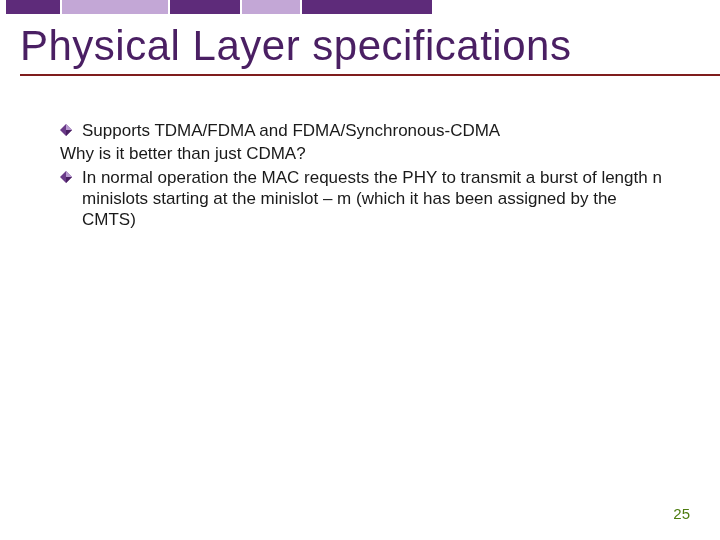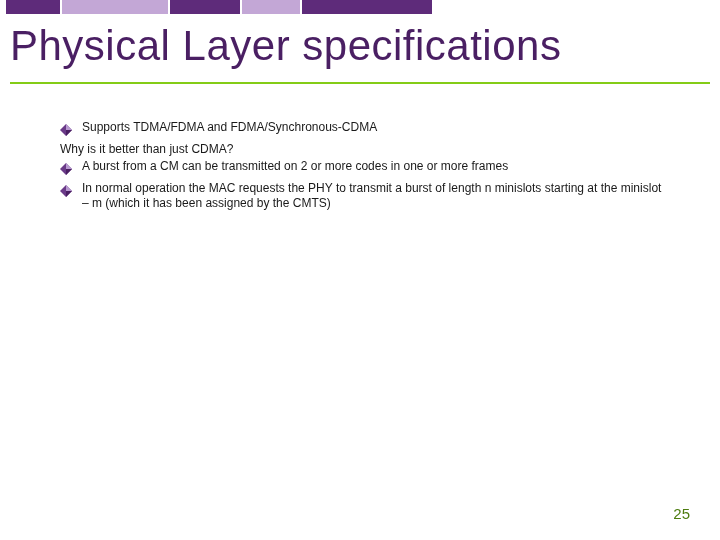--- a/index.html
+++ b/index.html
@@ -25,38 +25,38 @@
   .tab.dark { background: #5e2b7a; }
   .tab.light { background: #c3a7d6; }
   .tab-0 { width: 54px; margin-left: 6px; }
   .tab-1 { width: 106px; }
   .tab-2 { width: 70px; }
   .tab-3 { width: 58px; }
   .tab-4 { width: 130px; }
   .title-wrap {
     position: absolute;
     top: 22px;
-    left: 10px;
+    left: 20px;
     width: 700px;
-    border-bottom: 2px solid #84cc16;
-    padding-bottom: 12px;
+    border-bottom: 2px solid #7f1d1d;
+    padding-bottom: 4px;
   }
   .title {
     font-family: Verdana, Geneva, sans-serif;
     font-size: 42px;
     color: #4a1f63;
     letter-spacing: 0.5px;
   }
   .body-area {
     position: absolute;
     top: 120px;
     left: 60px;
     width: 610px;
     font-family: Tahoma, Verdana, sans-serif;
-    font-size: 12px;
+    font-size: 17px;
     color: #1a1a1a;
     line-height: 1.25;
   }
   .row {
     display: flex;
     align-items: flex-start;
     margin-bottom: 2px;
   }
   .bullet {
     flex: 0 0 22px;
@@ -105,30 +105,20 @@
     </span>
     <span class="text">Supports TDMA/FDMA and FDMA/Synchronous-CDMA</span>
   </div>
 
 
   <div class="row indent-b">
     <span class="text">Why is it better than just CDMA?</span>
   </div>
 
 
-  <div class="row">
-    <span class="bullet">
-      <svg width="12" height="12" viewBox="0 0 12 12">
-        <polygon points="6,0 12,6 6,12 0,6" fill="#6a3a88"></polygon>
-        <polygon points="6,0 12,6 6,6" fill="#b89ad0"></polygon>
-        <polygon points="6,6 12,6 6,12" fill="#4a1f63"></polygon>
-      </svg>
-    </span>
-    <span class="text">A burst from a CM can be transmitted on 2 or more codes in one or more frames</span>
-  </div>
 
   <div class="row">
     <span class="bullet">
       <svg width="12" height="12" viewBox="0 0 12 12">
         <polygon points="6,0 12,6 6,12 0,6" fill="#6a3a88"></polygon>
         <polygon points="6,0 12,6 6,6" fill="#b89ad0"></polygon>
         <polygon points="6,6 12,6 6,12" fill="#4a1f63"></polygon>
       </svg>
     </span>
     <span class="text">In normal operation the MAC requests the PHY to transmit a burst of length n minislots starting at the minislot – m (which it has been assigned by the CMTS)</span>

